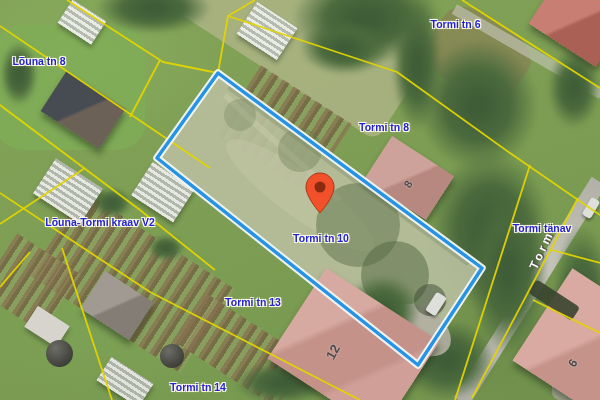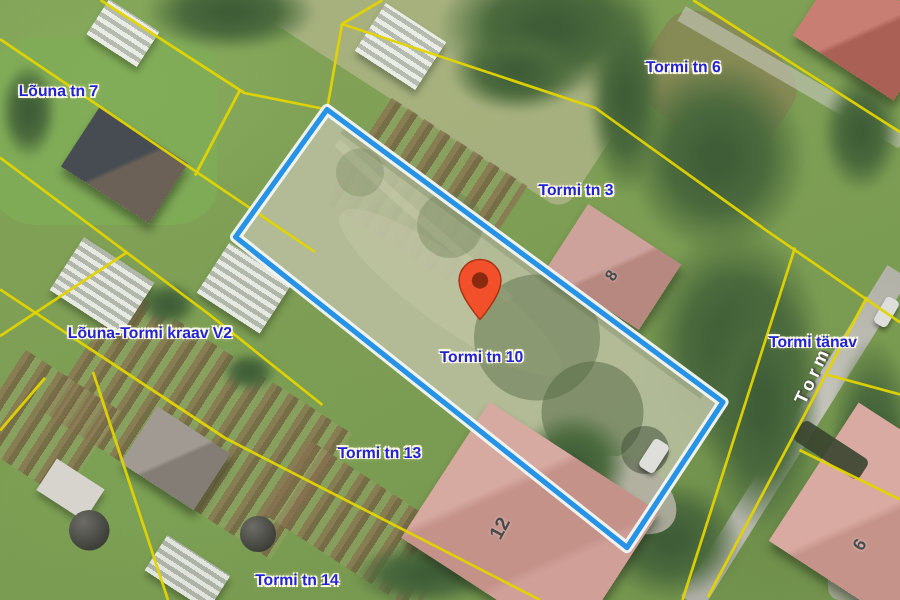--- a/index.html
+++ b/index.html
@@ -129,23 +129,23 @@
     <polygon class="sel-casing" points="218,73 482,268 418,365 157,158"></polygon>
     <polygon class="sel-line" points="218,73 482,268 418,365 157,158"></polygon>
   </svg>
 
   <div class="road-label" style="left:543px;top:247px;">Tormi</div>
 
   <div class="house-number" style="left:408px;top:184px;font-size:11px;">8</div>
   <div class="house-number" style="left:333px;top:352px;font-size:13px;transform:translate(-50%,-50%) rotate(-62deg);">12</div>
   <div class="house-number" style="left:573px;top:363px;font-size:12px;">6</div>
 
-  <div class="map-label" style="left:39px;top:61px;">Lõuna tn 7</div>
-  <div class="map-label" style="left:443px;top:45px;padding-left:25px;">Tormi tn 6</div>
-  <div class="map-label" style="left:384px;top:127px;">Tormi tn 3</div>
+  <div class="map-label" style="left:39px;top:61px;">Lõuna tn 8</div>
+  <div class="map-label" style="left:443px;top:24px;padding-left:25px;">Tormi tn 6</div>
+  <div class="map-label" style="left:384px;top:127px;">Tormi tn 8</div>
   <div class="map-label" style="left:321px;top:218px;margin-top:20px;">Tormi tn 10</div>
   <div class="map-label" style="left:100px;top:222px;">Lõuna-Tormi kraav V2</div>
   <div class="map-label" style="left:542px;top:228px;">Tormi tänav</div>
   <div class="map-label" style="left:253px;top:302px;">Tormi tn 13</div>
   <div class="map-label" style="left:198px;top:387px;">Tormi tn 14</div>
 
   <svg class="pin" width="32" height="44" viewBox="0 0 32 44">
     <path class="pin-body" d="M16,1 C8.3,1 2,7.3 2,15 C2,25.5 16,41 16,41 C16,41 30,25.5 30,15 C30,7.3 23.7,1 16,1 Z"></path>
     <circle class="pin-hole" cx="16" cy="15" r="5.5"></circle>
   </svg>

